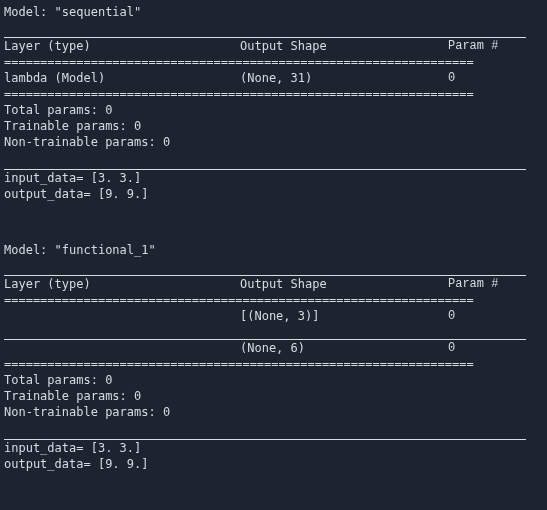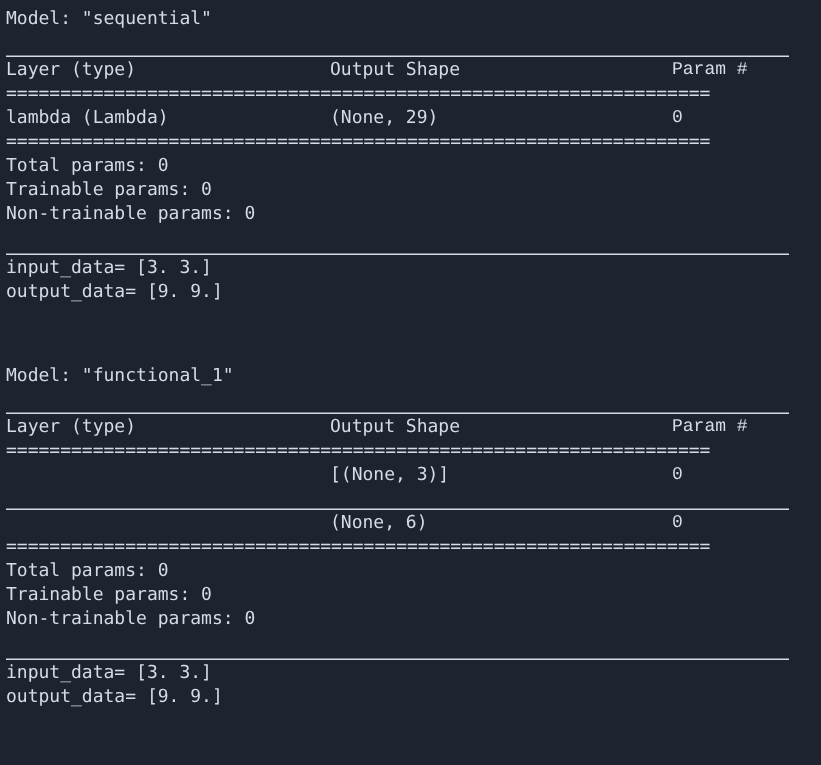--- a/index.html
+++ b/index.html
@@ -39,21 +39,21 @@
   }
 
   
   .row {
     position: relative;
     height: 16px;
     line-height: 16px;
     white-space: pre;
   }
   .row .c-layer  { position:absolute; left: 4px;   top: 0; text-align: center; }
-  .row .c-shape  { position:absolute; left: 220px; top: 0; }
+  .row .c-shape  { position:absolute; left: 240px; top: 0; }
   .row .c-param  { position:absolute; left: 448px; top: 0; font-family: Liberation Mono, monospace; }
 
   
   .rule {
     height: 1px;
     margin: 0 0 0 4px;
     width: 522px;
     background: #d6dbe4;
   }
   .rule-wrap {
@@ -96,22 +96,22 @@
 
   <div class="row">
     <span class="c-layer">Layer (type)</span>
     <span class="c-shape">Output Shape</span>
     <span class="c-param">Param #</span>
   </div>
 
   <div class="eqline">=================================================================</div>
 
   <div class="row">
-    <span class="c-layer">lambda (Lambda)</span>
-    <span class="c-shape">(None, 29)</span>
+    <span class="c-layer">lambda (Model)</span>
+    <span class="c-shape">(None, 31)</span>
     <span class="c-param">0</span>
   </div>
 
   <div class="eqline">=================================================================</div>
 
   <div class="line">Total params: 0</div>
   <div class="line">Trainable params: 0</div>
   <div class="line">Non-trainable params: 0</div>
 
   <div class="spacer-12"></div>

